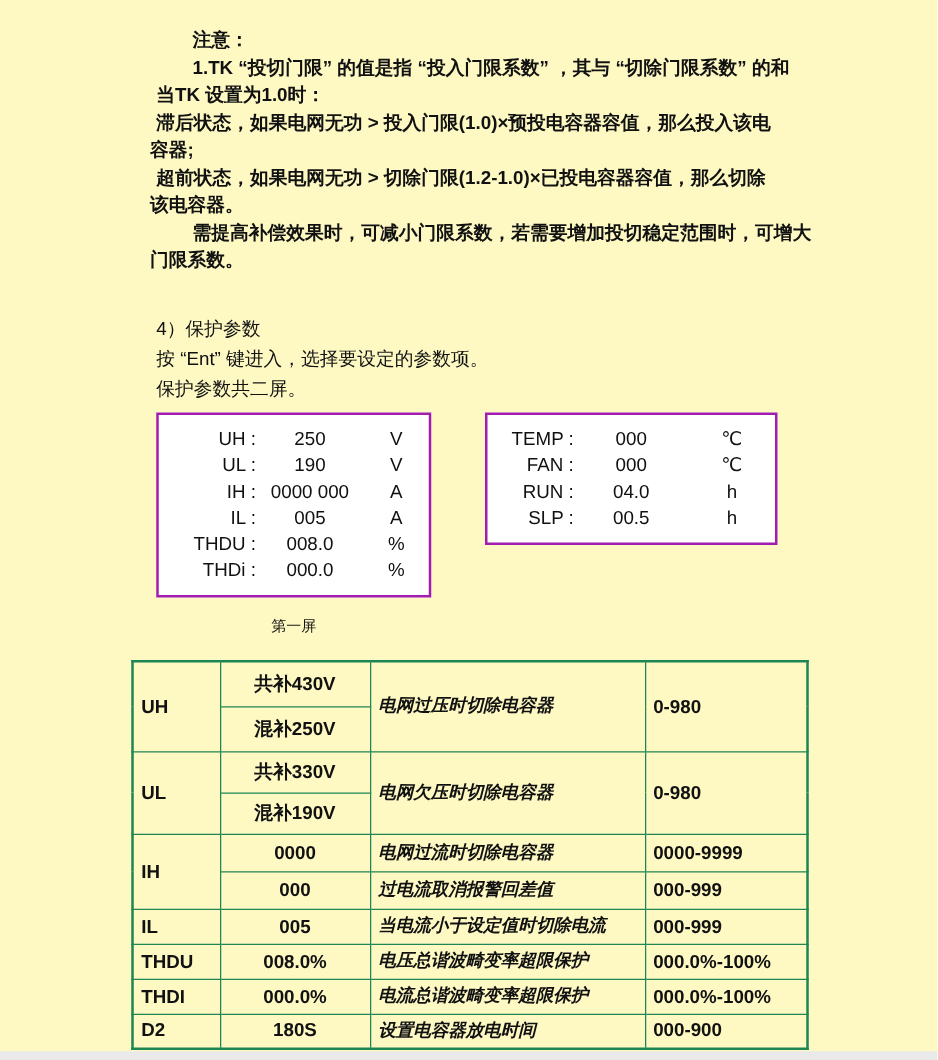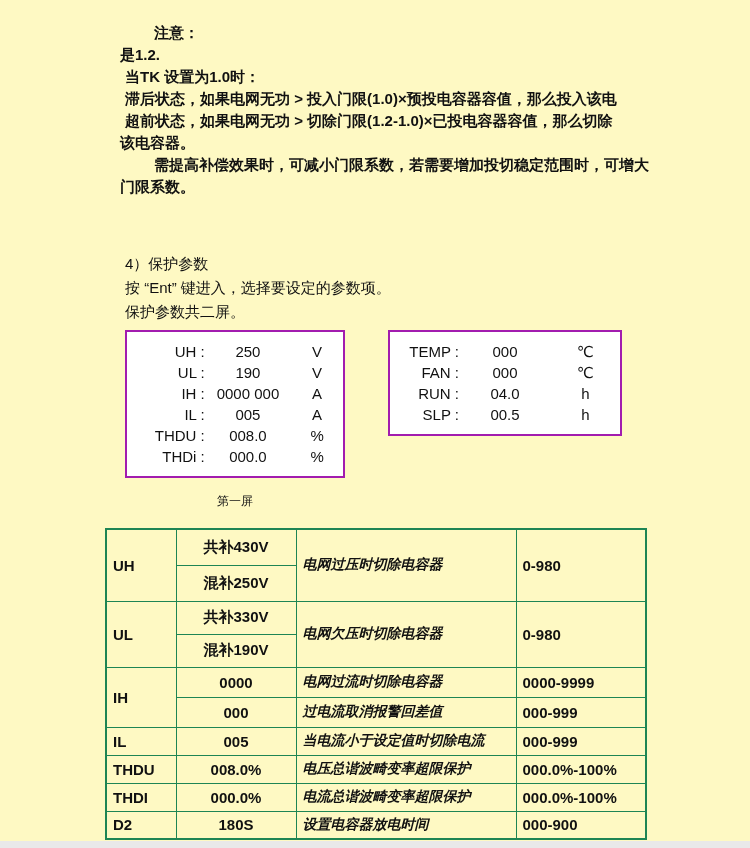--- a/index.html
+++ b/index.html
@@ -56,23 +56,24 @@
 
   .bottom-strip { position:absolute; left:0; top:841px; width:750px; height:7px; background:#e9e9e9; }
 </style>
 </head>
 <body>
 
 <div class="page">
 
   <div class="notes">
     <div class="notes-line indent">注意：</div>
-    <div class="notes-line">是1.2.</div>
+    <div class="notes-line indent">1.TK “投切门限” 的值是指 “投入门限系数” ，其与 “切除门限系数” 的和</div>
     <div class="notes-line indent-sm">当TK 设置为1.0时：</div>
     <div class="notes-line indent-sm">滞后状态，如果电网无功 &gt; 投入门限(1.0)×预投电容器容值，那么投入该电</div>
+    <div class="notes-line">容器;</div>
     <div class="notes-line indent-sm">超前状态，如果电网无功 &gt; 切除门限(1.2-1.0)×已投电容器容值，那么切除</div>
     <div class="notes-line">该电容器。</div>
     <div class="notes-line indent">需提高补偿效果时，可减小门限系数，若需要增加投切稳定范围时，可增大</div>
     <div class="notes-line">门限系数。</div>
   </div>
 
   <div class="section">
     <div class="section-heading section-line">4）保护参数</div>
     <div class="section-line">按 “Ent” 键进入，选择要设定的参数项。</div>
     <div class="section-line">保护参数共二屏。</div>

